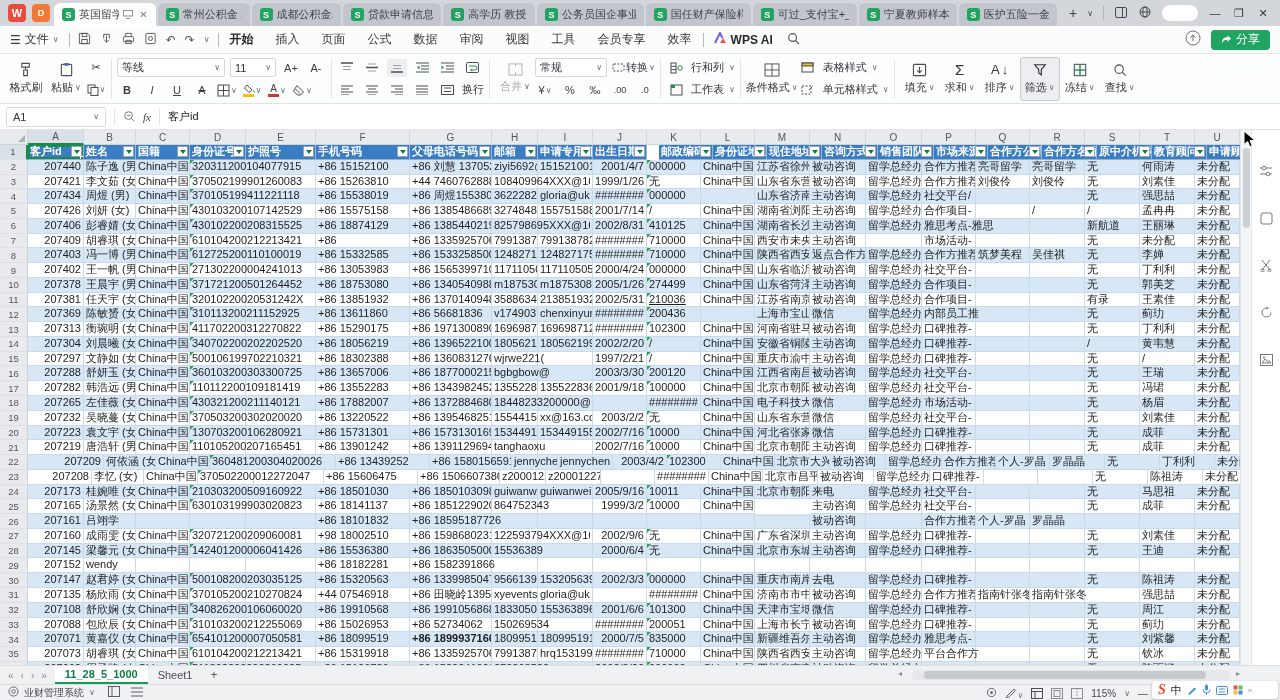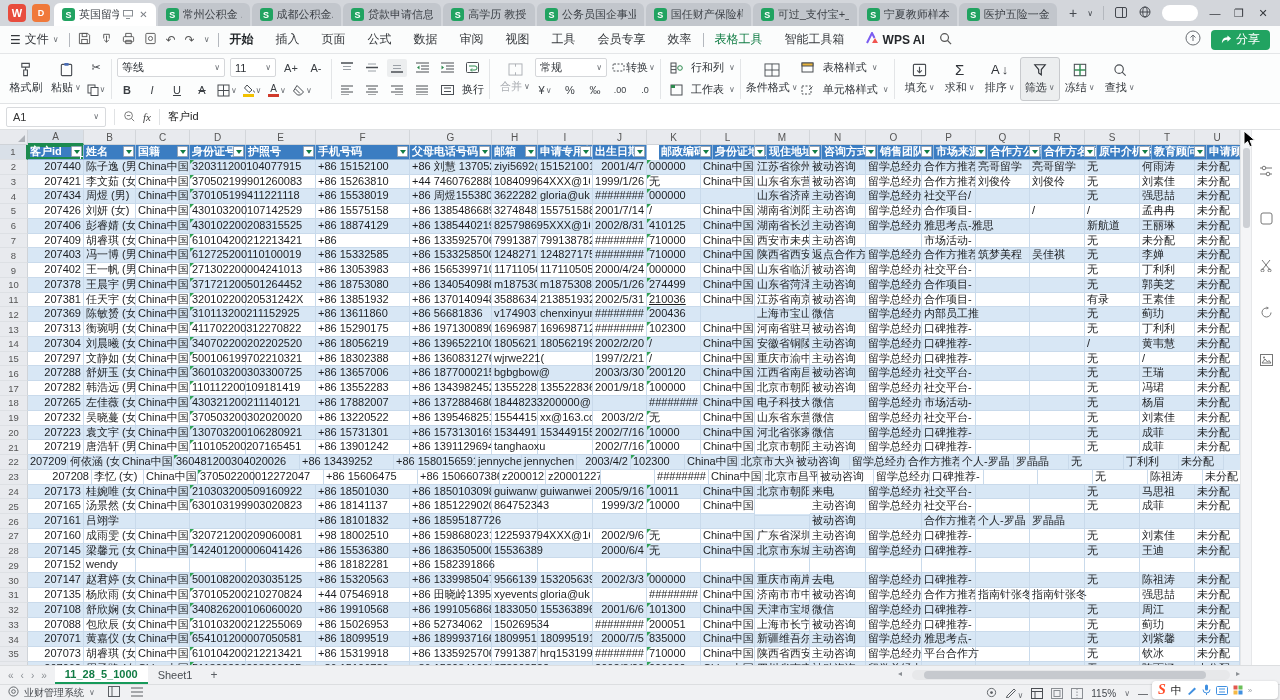--- a/index.html
+++ b/index.html
@@ -227,24 +227,20 @@
       <span class="menu">页面</span>
       <span class="menu">公式</span>
       <span class="menu">数据</span>
       <span class="menu">审阅</span>
       <span class="menu">视图</span>
       <span class="menu">工具</span>
       <span class="menu">会员专享</span>
       <span class="menu">效率</span>
     </div>
   <span class="vsep"></span>
-  <div style="display:flex">
-      <span class="menu green">表格工具</span>
-      <span class="menu">智能工具箱</span>
-    </div>
   <div class="wpsai">
     <span><svg width="13" height="12" viewBox="0 0 13 12">
           <path d="M1 11 6 1l2.5 5" fill="none" stroke="#7a5cf0" stroke-width="2"></path>
           <path d="M6 11l3-5 3 5z" fill="#f0544f"></path>
         </svg></span>
     <span>WPS AI</span>
   </div>
   <span style="margin-left:4px"><svg width="13" height="13" viewBox="0 0 14 14">
         <circle cx="6" cy="6" r="4.2" fill="none" stroke="#555" stroke-width="1.3"></circle>
         <line x1="9.2" y1="9.2" x2="13" y2="13" stroke="#555" stroke-width="1.3"></line>
@@ -1140,21 +1136,21 @@
         <div class="cell" style="width: 56px;">留学总经办</div>
         <div class="cell spill" style="width: 54px;"><span class="sp" style="width: 158px;">口碑推荐-</span></div>
         <div class="cell" style="width: 54px;"></div>
         <div class="cell" style="width: 55px;"></div>
         <div class="cell" style="width: 55px;">无</div>
         <div class="cell" style="width: 55px;">成菲</div>
         <div class="cell" style="width: 45px;">未分配</div>
       </div>
       <div class="row b">
         <div class="rn">22</div>
-        <div class="cell r" style="width: 40px;">207209</div>
+        <div class="cell r" style="width: 76px;">207209</div>
         <div class="cell" style="width: 52px;">何依涵 (女</div>
         <div class="cell" style="width: 54px;">China中国</div>
         <div class="cell flag spill" style="width: 56px;"><span class="sp" style="width: 121px;">360481200304020026</span></div>
         <div class="cell" style="width: 70px;"></div>
         <div class="cell" style="width: 94px;">+86 13439252</div>
         <div class="cell" style="width: 82px;">+86 1580156591</div>
         <div class="cell" style="width: 46px;">jennychen</div>
         <div class="cell" style="width: 55px;">jennychen</div>
         <div class="cell r" style="width: 54px;">2003/4/2</div>
         <div class="cell flag" style="width: 54px;">102300</div>
@@ -1434,21 +1430,21 @@
         <div class="cell" style="width: 45px;">未分配</div>
       </div>
       <div class="row b">
         <div class="rn">34</div>
         <div class="cell r" style="width: 56px;">207071</div>
         <div class="cell" style="width: 52px;">黄嘉仪 (女</div>
         <div class="cell" style="width: 54px;">China中国</div>
         <div class="cell flag spill" style="width: 56px;"><span class="sp" style="width: 121px;">654101200007050581</span></div>
         <div class="cell" style="width: 70px;"></div>
         <div class="cell" style="width: 94px;">+86 18099519</div>
-        <div class="cell" style="width: 82px;">+86 1899937166</div>
+        <div class="cell" style="width: 82px; font-weight: bold;">+86 1899937166</div>
         <div class="cell" style="width: 46px;">180995191</div>
         <div class="cell" style="width: 55px;">180995191</div>
         <div class="cell r" style="width: 54px;">2000/7/5</div>
         <div class="cell flag" style="width: 54px;">835000</div>
         <div class="cell" style="width: 54px;">China中国</div>
         <div class="cell" style="width: 55px;">新疆维吾尔</div>
         <div class="cell" style="width: 56px;">主动咨询</div>
         <div class="cell" style="width: 56px;">留学总经办</div>
         <div class="cell spill" style="width: 54px;"><span class="sp" style="width: 158px;">雅思考点-</span></div>
         <div class="cell" style="width: 54px;"></div>

